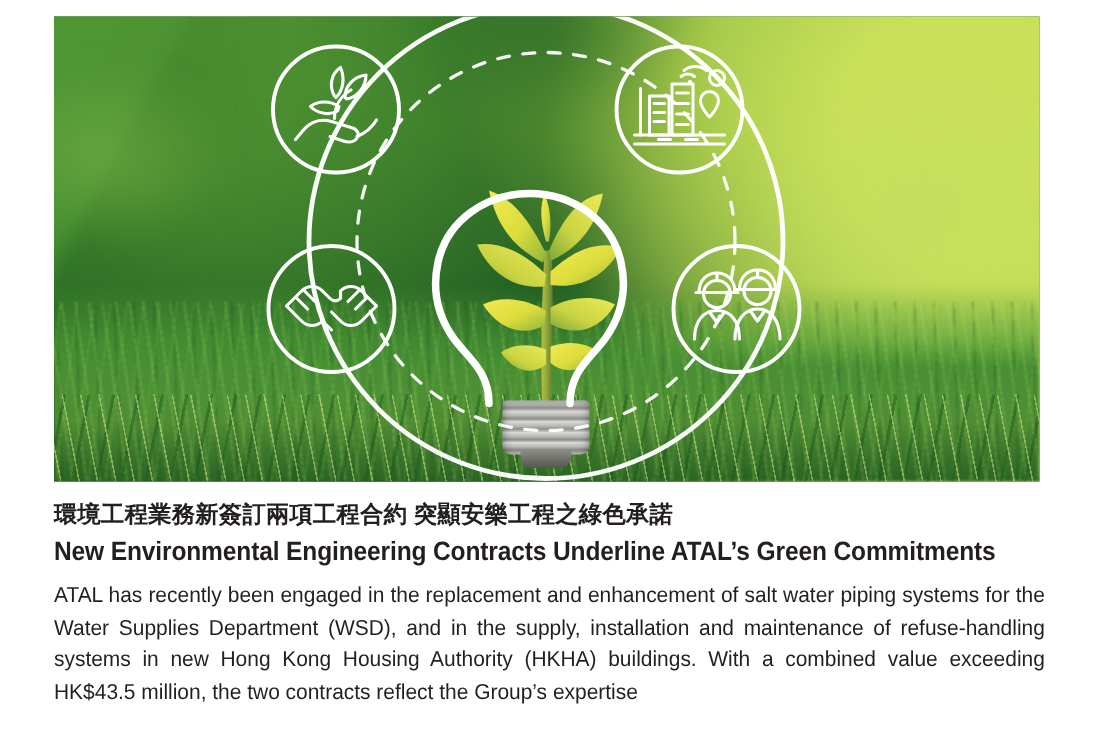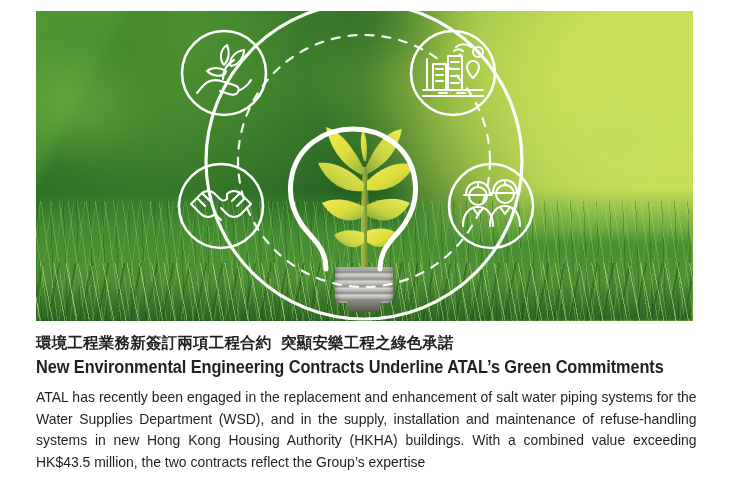--- a/index.html
+++ b/index.html
@@ -123,21 +123,21 @@
   }
 
   
   #textblock {
     position: absolute;
     left: 36px;
     top: 334px;
     width: 660px;
   }
   #title-zh {
-    font-family: Liberation Mono, monospace;
+    font-family: Liberation Sans, sans-serif;
     font-size: 15.5px;
     font-weight: 700;
     letter-spacing: .2px;
     color: #231f20;
     line-height: 20px;
     white-space: nowrap;
   }
   #title-en {
     font-family: "Liberation Sans", "DejaVu Sans", sans-serif;
     font-size: 17.6px;

